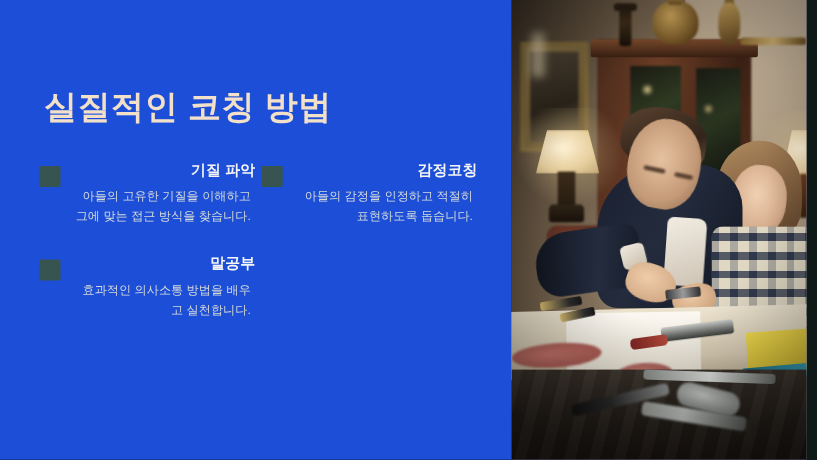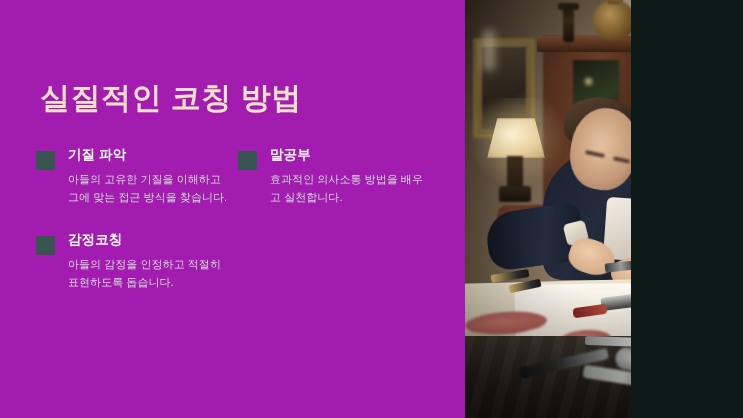--- a/index.html
+++ b/index.html
@@ -2,23 +2,23 @@
 <html><head>
 <meta charset="utf-8">
 <style>
   html, body {
     margin: 0;
     padding: 0;
     background: #0d1a18;
   }
   .slide {
     position: relative;
-    width: 631px;
+    width: 733px;
     height: 418px;
-    background: #a21caf;
+    background: #1d4ed8;
     overflow: hidden;
     font-family: "Liberation Sans", "DejaVu Sans", sans-serif;
   }
 
   
   .content {
     position: absolute;
     left: 0;
     top: 0;
     width: 465px;
@@ -48,20 +48,21 @@
     grid-template-columns: 196px 196px;
     grid-template-rows: auto auto;
     column-gap: 6px;
     row-gap: 24px;
   }
 
   .item {
     position: relative;
     padding-left: 32px;
     box-sizing: border-box;
+    text-align: right;
   }
 
   .item-marker {
     position: absolute;
     left: 0px;
     top: 5px;
     width: 19px;
     height: 19px;
     background: #375450;
     border-radius: 1px;
@@ -588,28 +589,28 @@
     <div class="items-grid">
 
       <div class="item">
         <span class="item-marker"></span>
         <p class="item-heading">기질 파악</p>
         <p class="item-body">아들의 고유한 기질을 이해하고 그에 맞는 접근 방식을 찾습니다.</p>
       </div>
 
       <div class="item">
         <span class="item-marker"></span>
+        <p class="item-heading">감정코칭</p>
+        <p class="item-body">아들의 감정을 인정하고 적절히 표현하도록 돕습니다.</p>
+      </div>
+
+      <div class="item">
+        <span class="item-marker"></span>
         <p class="item-heading">말공부</p>
         <p class="item-body">효과적인 의사소통 방법을 배우고 실천합니다.</p>
-      </div>
-
-      <div class="item">
-        <span class="item-marker"></span>
-        <p class="item-heading">감정코칭</p>
-        <p class="item-body">아들의 감정을 인정하고 적절히 표현하도록 돕습니다.</p>
       </div>
 
 
     </div>
   </div>
 
   <div class="photo">
     <div class="ph-wall"></div>
     <div class="ph-wall-shade"></div>
 

